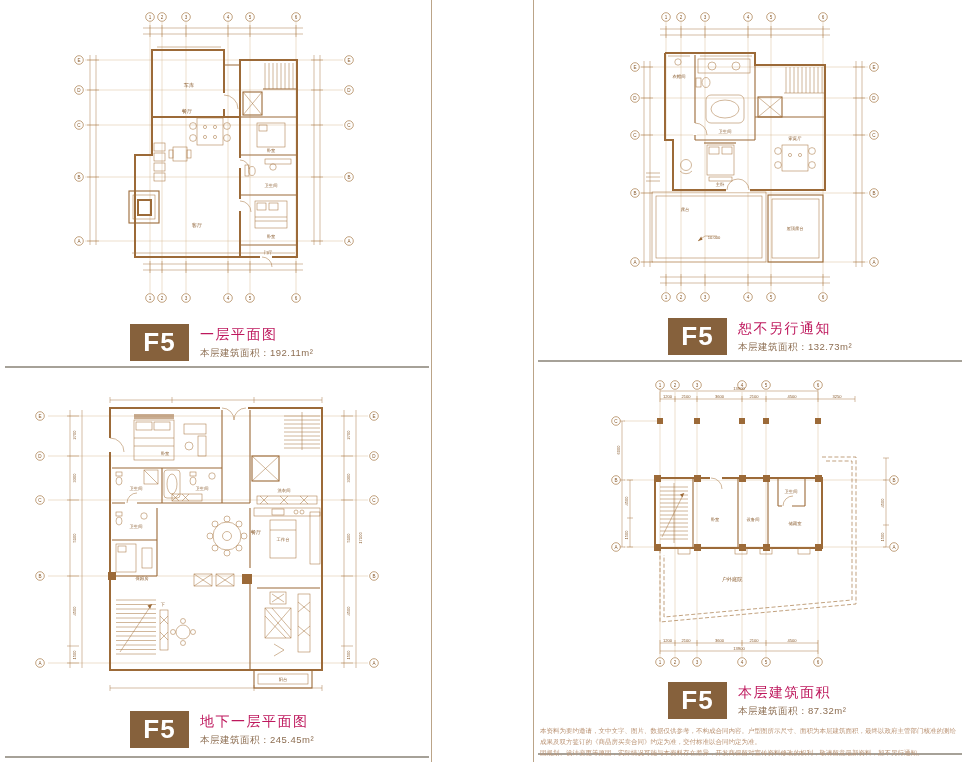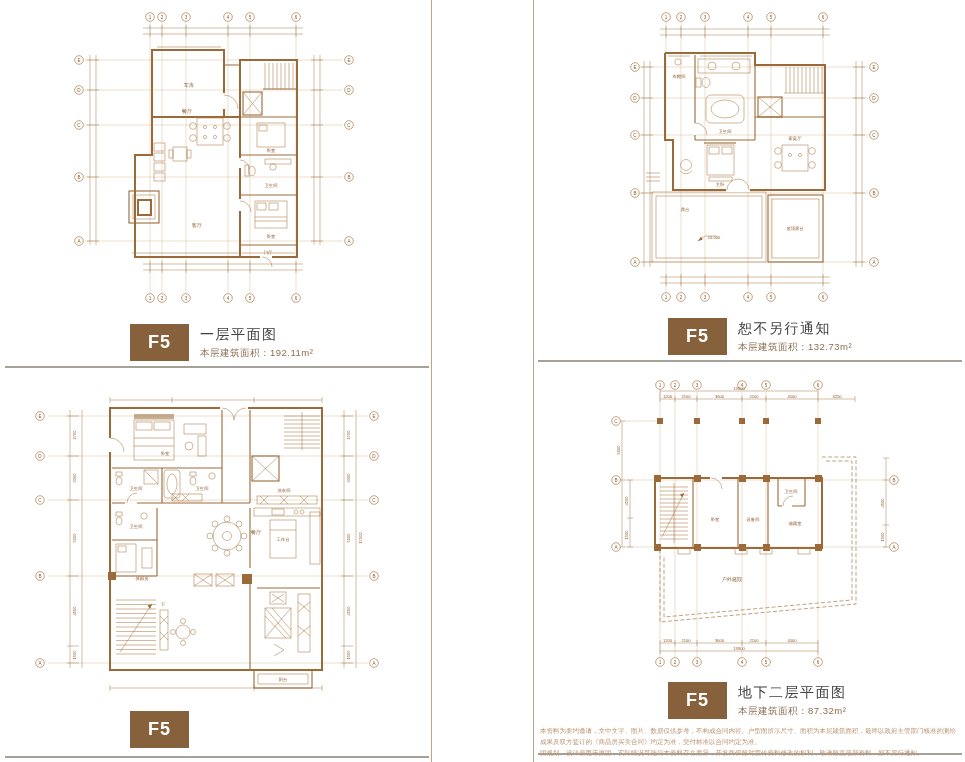--- a/index.html
+++ b/index.html
@@ -2,24 +2,24 @@
 <html><head>
 <meta charset="utf-8">
 <style>
   html,body{margin:0;padding:0}
   body{position:relative;width:965px;height:762px;background:#fff;overflow:hidden;
        font-family:"Liberation Sans","DejaVu Sans",sans-serif}
   .vrule{position:absolute;top:0;height:762px;width:1px;background:#bba488}
   .hrule{position:absolute;height:2px;background:#a6a198}
   .plan{position:absolute}
   .label-block{position:absolute;display:flex;align-items:stretch}
-  .badge{width:59px;height:37px;background:#86613c;color:#fff;font-weight:700;font-size:18px;
+  .badge{width:59px;height:37px;background:#86613c;color:#fff;font-weight:700;font-size:26px;
          display:flex;align-items:center;justify-content:center;letter-spacing:1px}
   .ltxt{margin-left:11px;display:flex;flex-direction:column;justify-content:center}
-  .ltitle{font-size:14px;color:#404040;letter-spacing:1.5px}
+  .ltitle{font-size:14px;color:#be185d;letter-spacing:1.5px}
   .larea{font-size:9.5px;color:#8d6e52;margin-top:3px;letter-spacing:.5px}
   .disclaimer{position:absolute;left:540px;top:725px;width:422px;font-size:6.5px;
               color:#bb9475;line-height:11px}
   
   .wl{stroke:#9c6a38;stroke-width:2;fill:none}
   .wl2{stroke:#9c6a38;stroke-width:1.1;fill:none}
   .tn{stroke:#ab7a47;stroke-width:.55;fill:none}
   .ax{stroke:#d2ab7e;stroke-width:.4;fill:none}
   .dm{stroke:#a87a48;stroke-width:.5;fill:none}
   .fl{fill:#9c6a38;stroke:none}
@@ -556,26 +556,30 @@
 <div class="label-block" style="left:668px;top:318px">
   <div class="badge">F5</div>
   <div class="ltxt">
     <span class="ltitle">恕不另行通知</span>
     <span class="larea"><span>本层建筑面积：</span><span>132.73m²</span></span>
   </div>
 </div>
 
 <div class="label-block" style="left:130px;top:711px">
   <div class="badge">F5</div>
+  <div class="ltxt">
+    <span class="ltitle">地下一层平面图</span>
+    <span class="larea"><span>本层建筑面积：</span><span>245.45m²</span></span>
+  </div>
 </div>
 
 <div class="label-block" style="left:668px;top:682px">
   <div class="badge">F5</div>
   <div class="ltxt">
-    <span class="ltitle">地下二层平面图</span>
+    <span class="ltitle">本层建筑面积</span>
     <span class="larea"><span>本层建筑面积：</span><span>87.32m²</span></span>
   </div>
 </div>
 
 <div class="disclaimer">
   <div>本资料为要约邀请，文中文字、图片、数据仅供参考，不构成合同内容。户型图所示尺寸、面积为本层建筑面积，最终以政府主管部门核准的测绘成果及双方签订的《商品房买卖合同》约定为准，交付标准以合同约定为准。</div>
   <div>因规划、设计变更等原因，实际情况可能与本资料存在差异，开发商保留对宣传资料修改的权利，敬请留意最新资料，恕不另行通知。</div>
 </div>
 
 </body></html>

